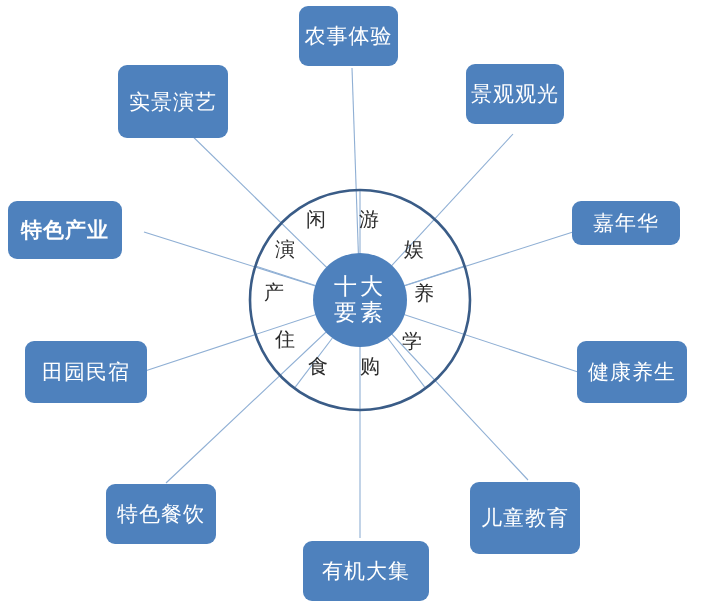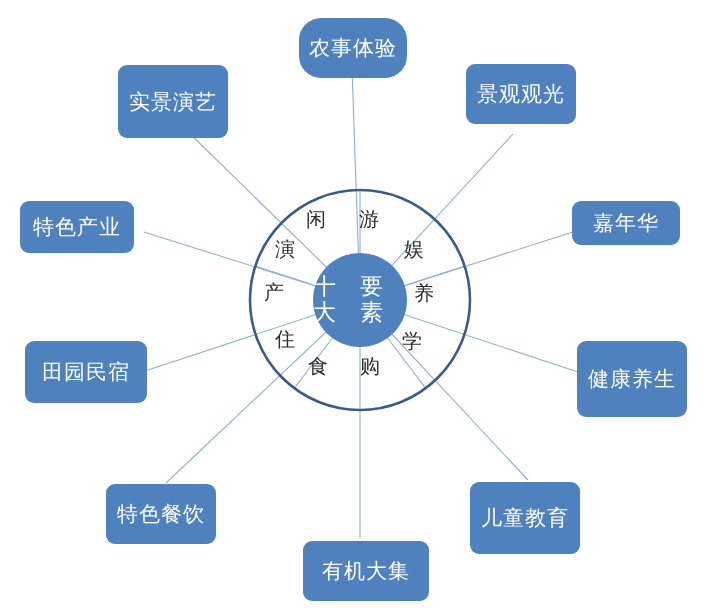--- a/index.html
+++ b/index.html
@@ -53,21 +53,21 @@
   #center-circle {
     position: absolute;
     left: 313px;
     top: 253px;
     width: 94px;
     height: 94px;
     border-radius: 50%;
     background: #4E81BD;
     z-index: 4;
     display: flex;
-    flex-direction: row;
+    flex-direction: column;
     align-items: center;
     justify-content: center;
     color: #ffffff;
     font-size: 23px;
     letter-spacing: 3px;
     line-height: 1.12;
   }
   #center-circle span {
     display: block;
   }
@@ -112,33 +112,33 @@
   <div class="ring-char" style="left:369px; top:219px;">游</div>
   <div class="ring-char" style="left:414px; top:249px;">娱</div>
   <div class="ring-char" style="left:424px; top:293px;">养</div>
   <div class="ring-char" style="left:412px; top:341px;">学</div>
   <div class="ring-char" style="left:370px; top:366px;">购</div>
   <div class="ring-char" style="left:318px; top:366px;">食</div>
   <div class="ring-char" style="left:285px; top:339px;">住</div>
   <div class="ring-char" style="left:274px; top:292px;">产</div>
   <div class="ring-char" style="left:285px; top:249px;">演</div>
 
-  <div class="node-box" style="left:299px; top:18px; width:108px; height:60px;border-radius:22px;">农事体验</div>
+  <div class="node-box" style="left:299px; top:6px; width:99px; height:60px;">农事体验</div>
 
-  <div class="node-box" style="left:466px; top:64px; width:110px; height:60px;">景观观光</div>
+  <div class="node-box" style="left:466px; top:64px; width:98px; height:60px;">景观观光</div>
 
   <div class="node-box" style="left:572px; top:201px; width:108px; height:44px;">嘉年华</div>
 
-  <div class="node-box" style="left:577px; top:341px; width:110px; height:76px;">健康养生</div>
+  <div class="node-box" style="left:577px; top:341px; width:110px; height:62px;">健康养生</div>
 
   <div class="node-box" style="left:470px; top:482px; width:110px; height:72px;">儿童教育</div>
 
   <div class="node-box" style="left:303px; top:541px; width:126px; height:60px;">有机大集</div>
 
   <div class="node-box" style="left:106px; top:484px; width:110px; height:60px;">特色餐饮</div>
 
   <div class="node-box" style="left:25px; top:341px; width:122px; height:62px;">田园民宿</div>
 
-  <div class="node-box" style="left:20px; top:201px; width:114px; height:52px;">特色产业</div>
+  <div class="node-box" style="left:8px; top:201px; width:114px; height:58px;font-weight:bold;">特色产业</div>
 
   <div class="node-box" style="left:118px; top:65px; width:110px; height:73px;">实景演艺</div>
 
 </div>
 
 </body></html>

